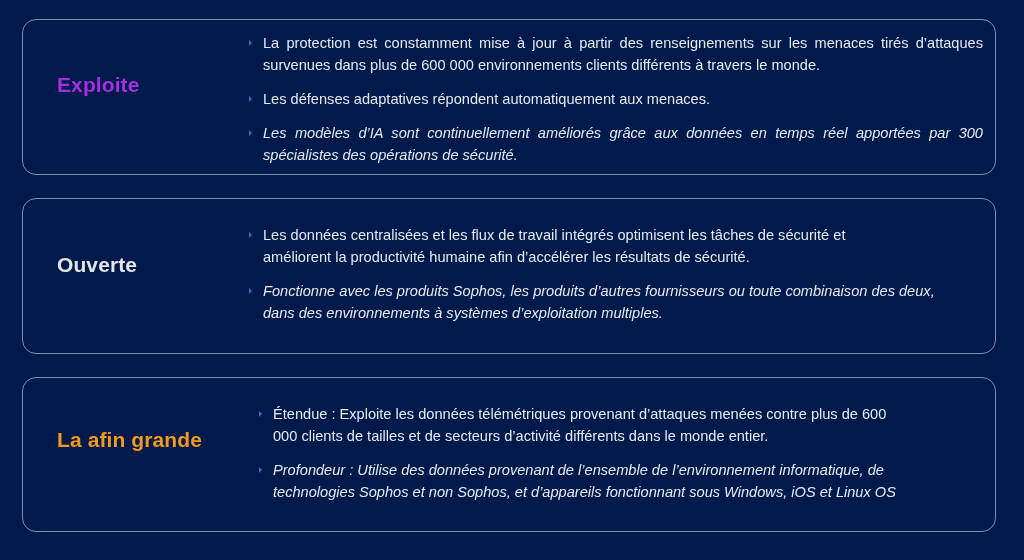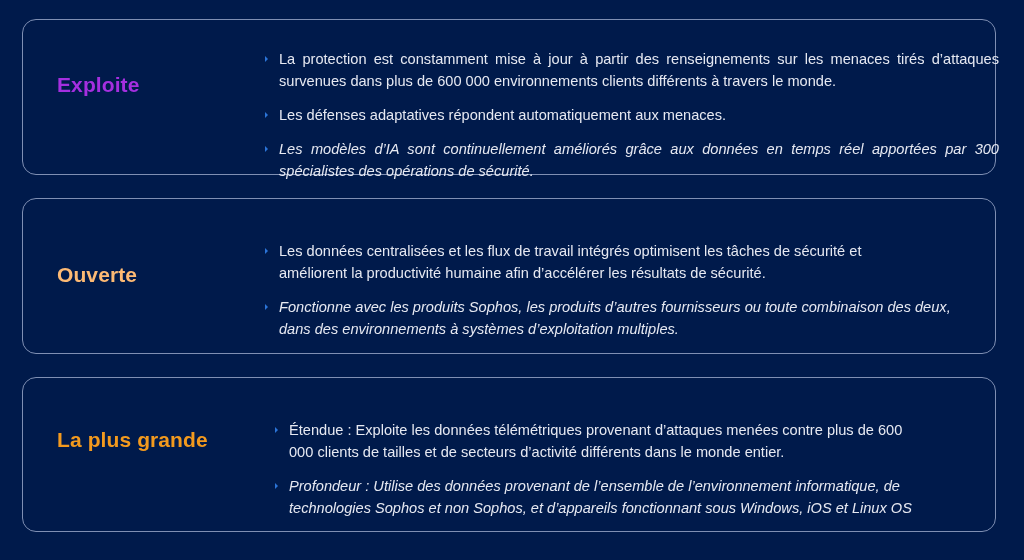--- a/index.html
+++ b/index.html
@@ -14,21 +14,21 @@
     position: absolute;
     left: 22px; width: 974px;
     border: 1.5px solid #7f8fb3;
     border-radius: 14px;
     box-sizing: border-box;
   }
   .card-title {
     position: absolute; left: 34px;
     font-size: 21px; font-weight: bold; letter-spacing: 0.1px;
   }
-  .bullets { position: absolute; margin: 16px; padding: 0; list-style: none; }
+  .bullets { position: absolute; margin: 0; padding: 0; list-style: none; }
   .bullets li {
     position: relative;
     font-size: 14.6px; line-height: 22px;
     padding-left: 0;
     margin-bottom: 12px;
   }
   .bullets li:last-child { margin-bottom: 0; font-style: italic; }
   .bullet {
     position: absolute; left: -14px; top: 8px;
     width: 0; height: 0;
@@ -44,26 +44,26 @@
 <div class="card" style="top:19px; height:156px;">
   <div class="card-title" style="top:53px; color:#a52fe0;">Exploite</div>
   <ul class="bullets justify" style="left:240px; top:12px; width:720px;">
     <li><span class="bullet"></span><span>La protection est constamment mise à jour à partir des renseignements sur les menaces tirés d’attaques survenues dans plus de 600 000 environnements clients différents à travers le monde.</span></li>
     <li><span class="bullet"></span><span>Les défenses adaptatives répondent automatiquement aux menaces.</span></li>
     <li><span class="bullet"></span><span>Les modèles d’IA sont continuellement améliorés grâce aux données en temps réel apportées par 300 spécialistes des opérations de sécurité.</span></li>
   </ul>
 </div>
 
 <div class="card" style="top:198px; height:156px;">
-  <div class="card-title" style="top:64px; color:#fdba74;">Ouverte</div>
+  <div class="card-title" style="top:54px; color:#e5e5e5;">Ouverte</div>
   <ul class="bullets" style="left:240px; top:25px; width:690px;">
     <li style="width:640px;"><span class="bullet"></span><span>Les données centralisées et les flux de travail intégrés optimisent les tâches de sécurité et améliorent la productivité humaine afin d’accélérer les résultats de sécurité.</span></li>
     <li><span class="bullet"></span><span>Fonctionne avec les produits Sophos, les produits d’autres fournisseurs ou toute combinaison des deux, dans des environnements à systèmes d’exploitation multiples.</span></li>
   </ul>
 </div>
 
 <div class="card" style="top:377px; height:155px;">
-  <div class="card-title" style="top:50px; color:#f39a1e;">La plus grande</div>
+  <div class="card-title" style="top:50px; color:#f39a1e;">La afin grande</div>
   <ul class="bullets" style="left:250px; top:25px; width:680px;">
     <li style="width:630px;"><span class="bullet"></span><span>Étendue : Exploite les données télémétriques provenant d’attaques menées contre plus de 600 000 clients de tailles et de secteurs d’activité différents dans le monde entier.</span></li>
     <li><span class="bullet"></span><span>Profondeur : Utilise des données provenant de l’ensemble de l’environnement informatique, de technologies Sophos et non Sophos, et d’appareils fonctionnant sous Windows, iOS et Linux OS</span></li>
   </ul>
 </div>
 
 </body></html>

